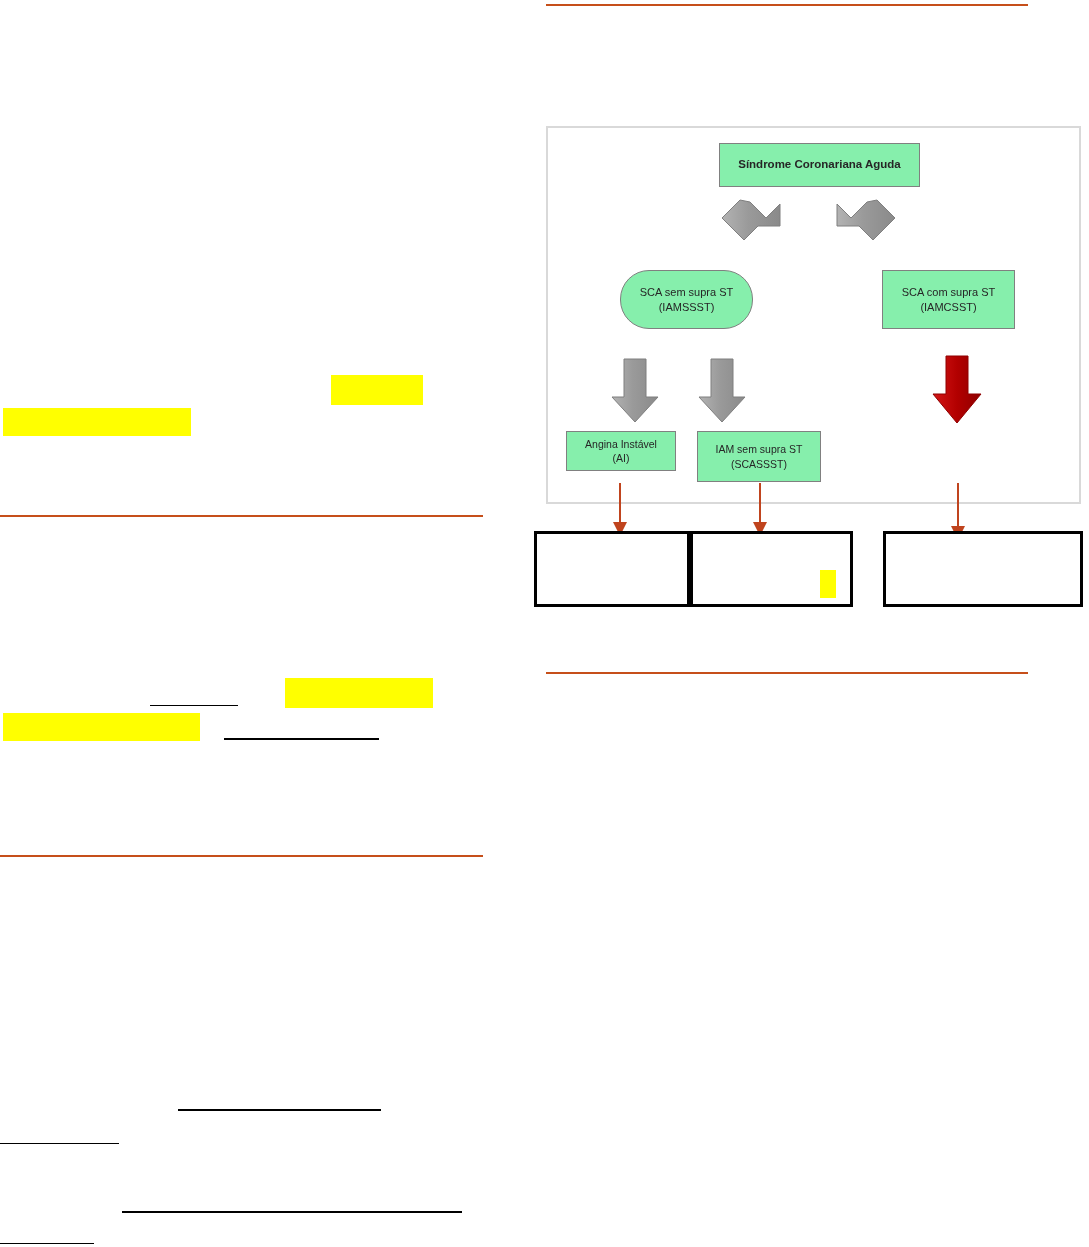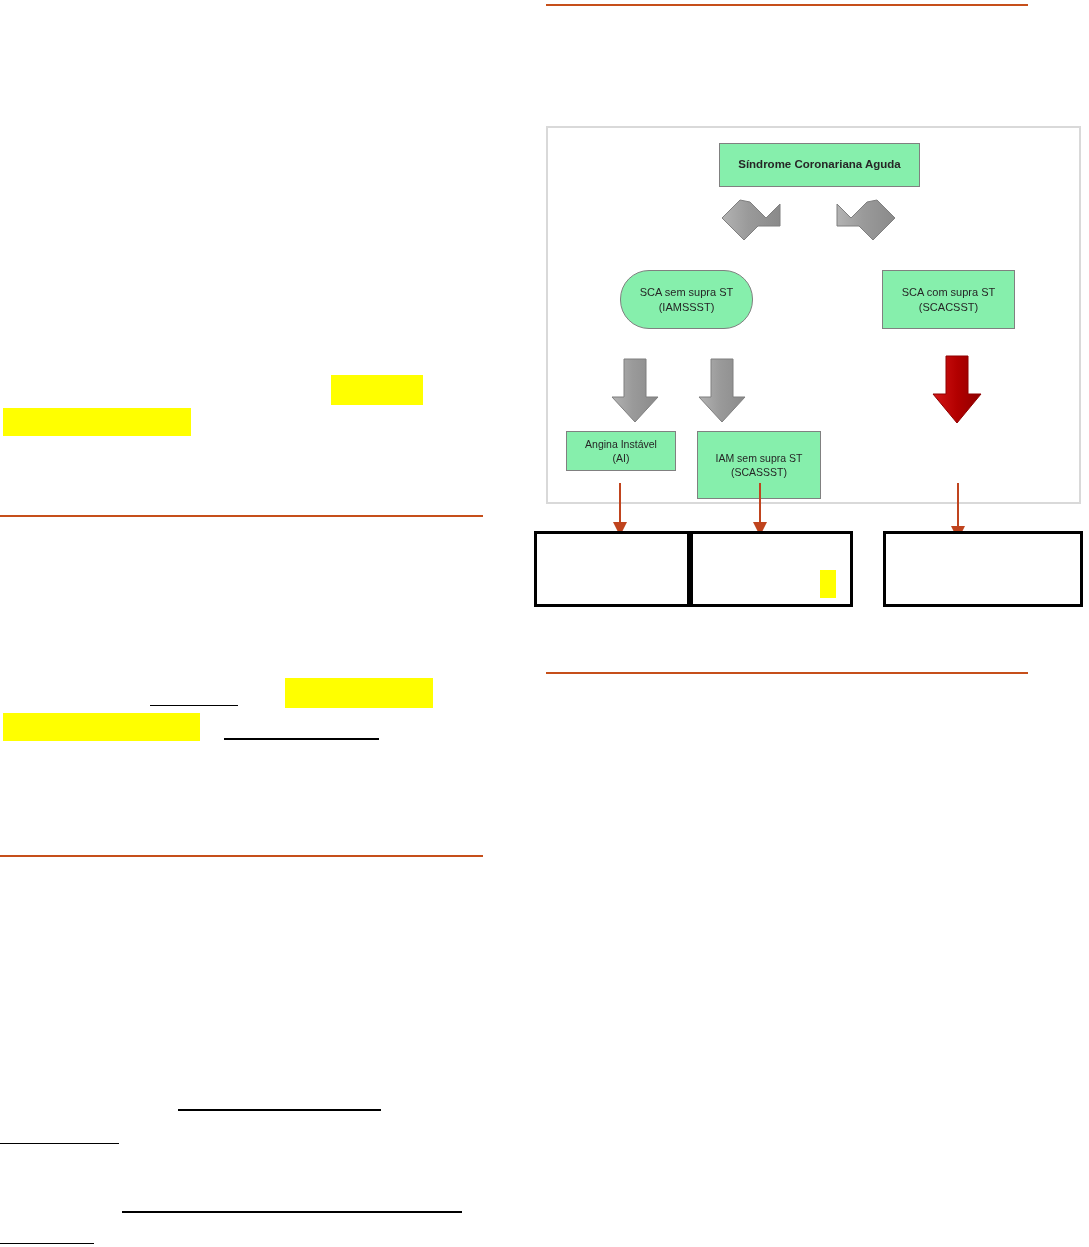--- a/index.html
+++ b/index.html
@@ -77,21 +77,21 @@
   }
   .node-scacsst {
     left: 882px; top: 270px; width: 133px; height: 59px;
     font-size: 11px;
   }
   .node-ai {
     left: 566px; top: 431px; width: 110px; height: 40px;
     font-size: 10.5px;
   }
   .node-iamssst {
-    left: 697px; top: 431px; width: 124px; height: 68px;
+    left: 697px; top: 431px; width: 124px; height: 51px;
     font-size: 10.5px;
   }
   .node-iamcsst {
     left: 881px; top: 431px; width: 133px; height: 52px;
     font-size: 10.5px;
   }
 
   .arrow-svg { position: absolute; overflow: visible; }
 
   
@@ -167,21 +167,21 @@
     <span class="l1">Síndrome Coronariana Aguda</span>
   </div>
 
   <div class="node node-scassst">
     <span class="l1">SCA sem supra ST</span>
     <span class="l2">(IAMSSST)</span>
   </div>
 
   <div class="node node-scacsst">
     <span class="l1">SCA com supra ST</span>
-    <span class="l2">(SCACSST)</span>
+    <span class="l2">(IAMCSST)</span>
   </div>
 
   <div class="node node-ai">
     <span class="l1">Angina Instável</span>
     <span class="l2">(AI)</span>
   </div>
 
   <div class="node node-iamssst">
     <span class="l1">IAM sem supra ST</span>
     <span class="l2">(SCASSST)</span>

